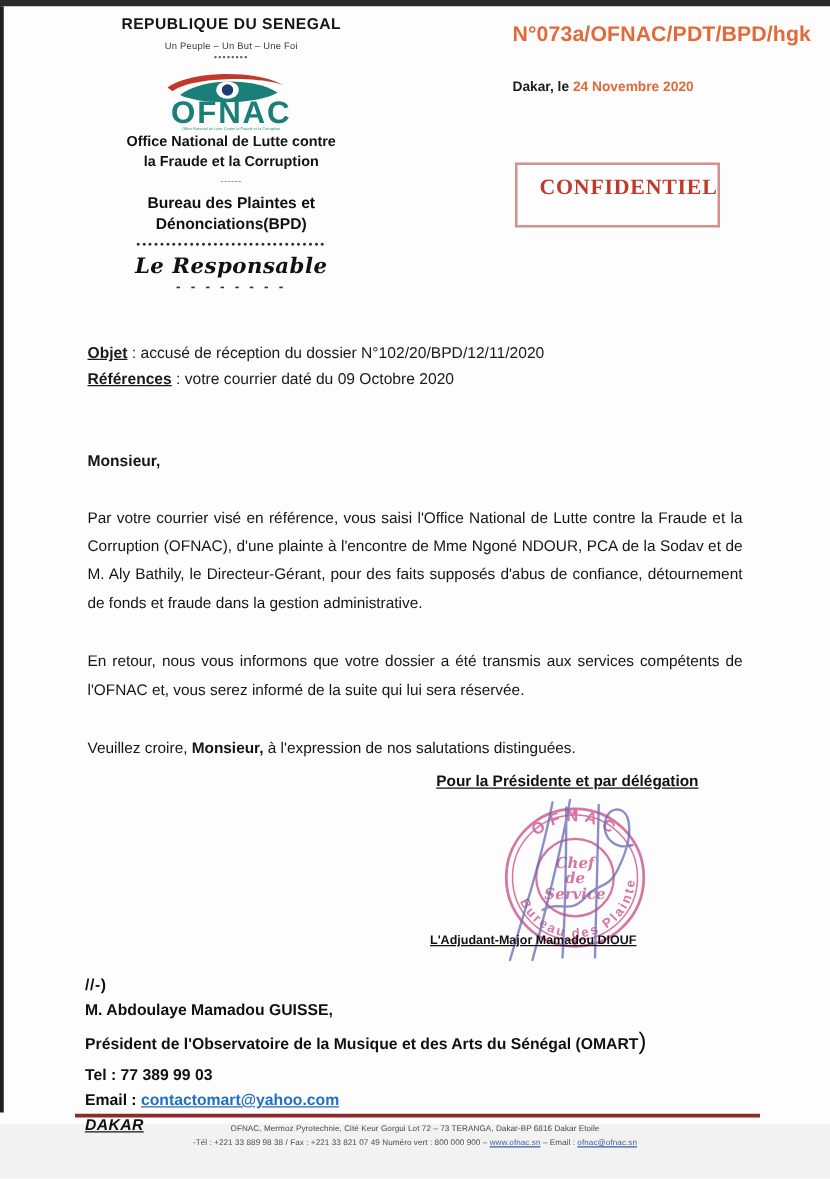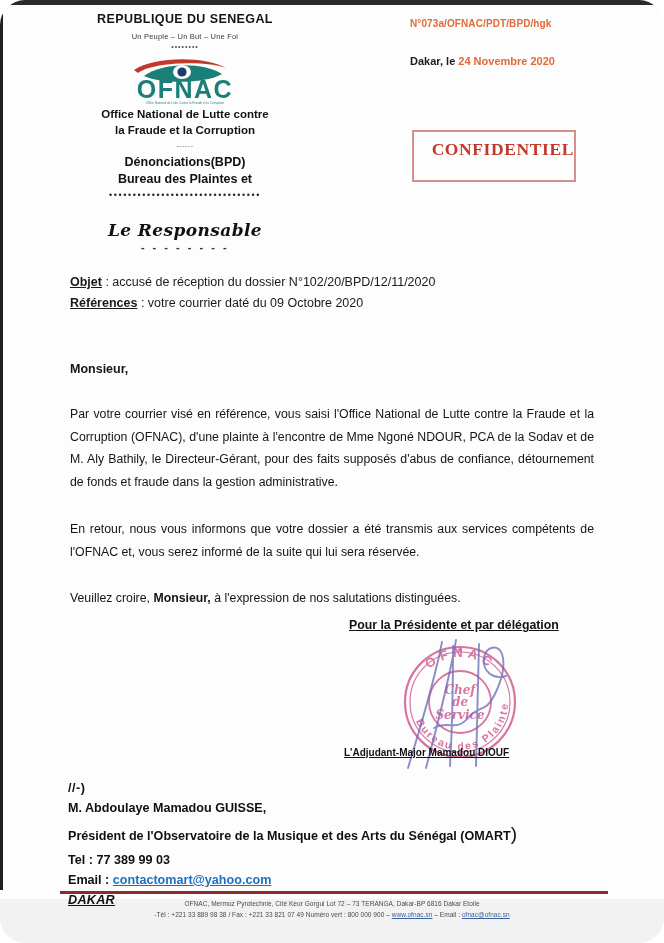--- a/index.html
+++ b/index.html
@@ -9,21 +9,20 @@
   }
   body {
     font-family: "Liberation Sans", sans-serif;
   }
   #page {
     position: relative;
     width: 664px;
     height: 943px;
     background: #fdfdfd;
     overflow: hidden;
-    border-radius: 25px;
   }
   
   .scan-top-bar {
     position: absolute;
     top: 0; left: 0;
     width: 664px; height: 5px;
     background: #2a2a2a;
   }
   .scan-left-edge {
     position: absolute;
@@ -97,38 +96,38 @@
     margin-top: 2px;
     overflow: hidden;
     white-space: nowrap;
   }
   .responsable {
     font-family: "DejaVu Serif", "Liberation Serif", serif;
     font-size: 17px;
     font-weight: bold;
     font-style: italic;
     color: #111;
-    margin-top: 20px;
+    margin-top: 3px;
     letter-spacing: .4px;
   }
   .dash-row {
     font-size: 11px;
     font-weight: bold;
     color: #333;
     letter-spacing: 2.5px;
     margin-top: 1px;
   }
 
   .hdr-right {
     position: absolute;
     left: 410px; top: 18px;
     width: 230px;
   }
   .ref-no {
-    font-size: 10px;
+    font-size: 17px;
     font-weight: bold;
     color: #e06a39;
     letter-spacing: .1px;
   }
   .dakar-line {
     font-size: 11px;
     font-weight: bold;
     color: #1b1b1b;
     margin-top: 26px;
   }
@@ -290,22 +289,22 @@
     </div>
 
     <div class="org-name">
       <div>Office National  de Lutte contre</div>
       <div>la Fraude et la Corruption</div>
     </div>
 
     <div class="sep-dashes">------</div>
 
     <div class="bureau">
+      <div>Bureau des Plaintes et</div>
       <div>Dénonciations(BPD)</div>
-      <div>Bureau des Plaintes et</div>
     </div>
 
     <div class="dot-row">••••••••••••••••••••••••••••••••</div>
     <div class="responsable">Le Responsable</div>
     <div class="dash-row">- - - - - - - -</div>
   </div>
 
   <div class="hdr-right">
     <div class="ref-no">N°073a/OFNAC/PDT/BPD/hgk</div>
     <div class="dakar-line">

